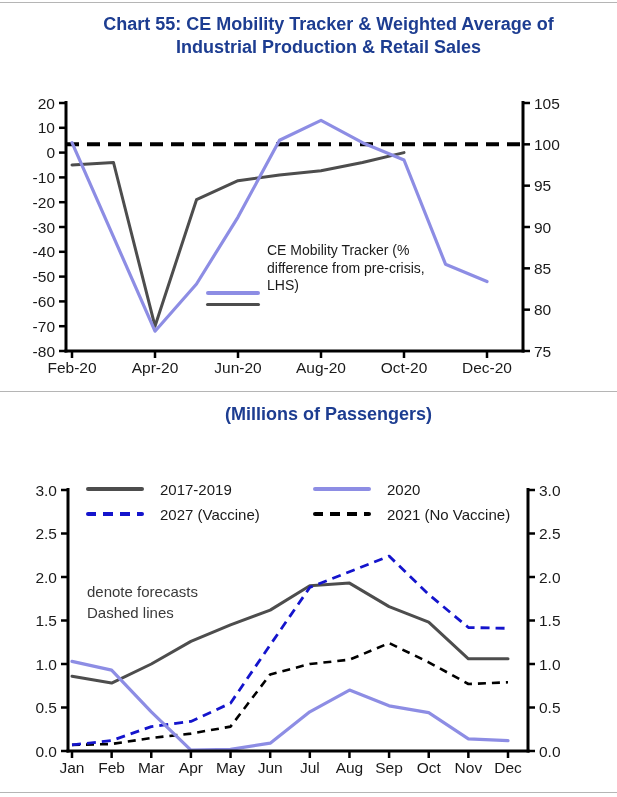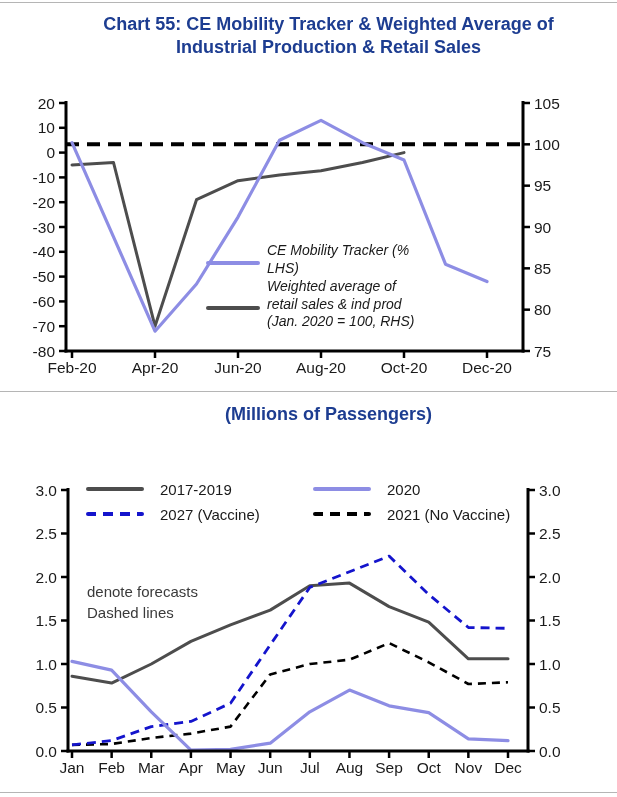--- a/index.html
+++ b/index.html
@@ -5,21 +5,21 @@
   html,body{margin:0;padding:0;background:#ffffff;}
   .page{position:relative;width:617px;height:797px;background:#fff;overflow:hidden;
         font-family:"Liberation Sans","DejaVu Sans",sans-serif;}
   .divider{position:absolute;left:0;width:617px;height:1px;background:#b5b5b5;}
   .chart-title{position:absolute;left:0;width:617px;text-align:center;
                font-weight:bold;font-size:18px;line-height:23px;color:#1d3d91;padding-left:20px;}
   .chart-title .tl{display:block;}
   svg{position:absolute;}
   
   .legend55{position:absolute;left:206px;top:242px;}
-  .l55item{display:flex;align-items:center;font-style:italic;}
+  .l55item{display:flex;align-items:flex-end;}
   .l55item + .l55item{margin-top:1px;}
   .marker{display:inline-block;height:3.5px;border-radius:2px;flex:none;}
   .m55{width:54px;margin-top:7px;margin-right:7px;}
   .ltext{font-size:14px;line-height:17.5px;color:#1a1a1a;}
   .lline{display:block;}
   
   .lg56{position:absolute;display:flex;align-items:flex-start;}
   .m56{width:58px;margin-top:7px;margin-right:8px;}
   .lg56 .ltext{font-size:15px;line-height:19px;margin-left:8px;}
   .r1c1{left:86px;top:480px;} .r1c2{left:313px;top:480px;}
@@ -95,30 +95,26 @@
         <text x="404" y="285" text-anchor="middle" font-size="15.5" fill="#1a1a1a">Oct-20</text>
         <line x1="487" x2="487" y1="263" y2="270" stroke="#000000" stroke-width="2.5"></line>
         <text x="487" y="285" text-anchor="middle" font-size="15.5" fill="#1a1a1a">Dec-20</text>
       </svg>
 
     <div class="legend55">
       <div class="l55item">
         <span class="marker m55" style="background: rgb(141, 141, 228);"></span>
         <span class="ltext">
           <span class="lline">CE Mobility Tracker (%</span>
+          <span class="lline">difference from pre-crisis,</span>
           <span class="lline">LHS)</span>
         </span>
       </div>
       <div class="l55item">
         <span class="marker m55" style="background: rgb(77, 77, 77);"></span>
-        <span class="ltext">
-          <span class="lline">Weighted average of</span>
-          <span class="lline">retail sales &amp; ind prod</span>
-          <span class="lline">(Jan. 2020 = 100, RHS)</span>
-        </span>
       </div>
     </div>
   </section>
 
   <div class="divider" style="top:391px"></div>
 
   <section>
     <div class="chart-title" style="top:403px">
       <span class="tl">(Millions of Passengers)</span>
     </div>

